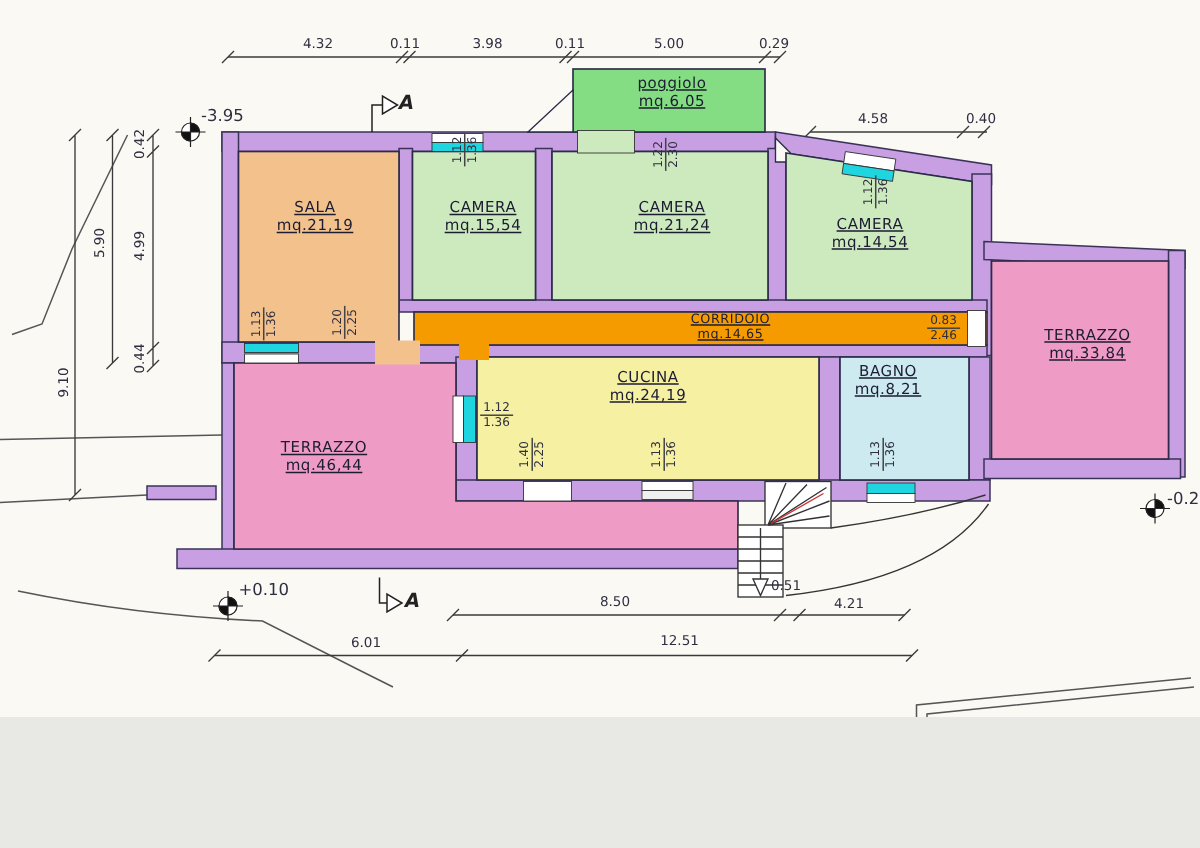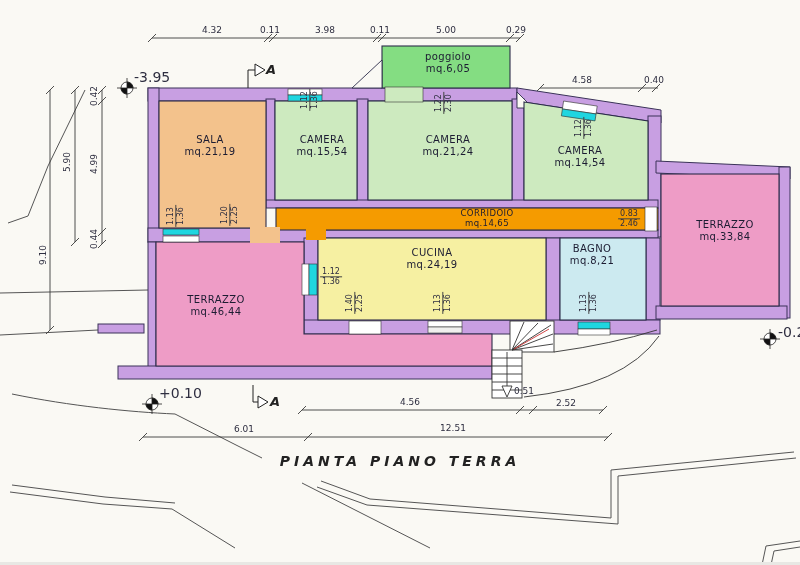--- a/index.html
+++ b/index.html
@@ -1,25 +1,25 @@
 <!DOCTYPE html>
 <html><head>
 <meta charset="utf-8">
 <style>
   html,body{margin:0;padding:0;background:#e8e8e4;}
-  #stage{position:relative;width:800px;height:562px;background:#faf9f4;overflow:hidden;
+  #stage{position:relative;width:800px;height:478px;background:#faf9f4;overflow:hidden;
          font-family:"DejaVu Sans",sans-serif;color:#2a2a3a;}
   #plan-svg{position:absolute;left:0;top:0;}
   .lbl{position:absolute;transform:translate(-50%,-50%);font-size:9px;color:#2e2e40;
        white-space:nowrap;line-height:1.1;text-align:center;}
   .rot{transform:translate(-50%,-50%) rotate(-90deg);}
-  .room-label{font-size:10px;letter-spacing:.4px;color:#1c1c32;}
+  .room-label{font-size:10px;letter-spacing:.4px;color:#1c1c32;text-decoration:underline;}
   .room-label .rname{margin-bottom:1px;}
   .small{font-size:8.5px;}
-  .level{font-size:14px;transform:translate(0,-50%);}
+  .level{font-size:11px;transform:translate(0,-50%);}
   .section-a{font-size:13px;font-style:italic;font-weight:bold;color:#222;}
   .frac{position:absolute;display:flex;flex-direction:column;align-items:center;
         font-size:8px;color:#2e2e40;line-height:1.15;transform:translate(-50%,-50%);}
   .frac.rot{transform:translate(-50%,-50%) rotate(-90deg);}
   .frac .t{border-bottom:1px solid #444;padding:0 2px;}
   .frac .b{padding:0 2px;}
   .title{font-size:14px;font-style:italic;font-weight:bold;letter-spacing:4px;color:#222;
          font-family:"DejaVu Sans",sans-serif;}
 </style>
 </head>
@@ -252,21 +252,20 @@
   </div>
   <div class="frac rot" style="left:443px;top:303px">
     <span class="t">1.13</span>
     <span class="b">1.36</span>
   </div>
   <div class="frac rot" style="left:589px;top:303px">
     <span class="t">1.13</span>
     <span class="b">1.36</span>
   </div>
 
-  <div class="lbl" style="left:410px;top:403px">4.56</div>
+  <div class="lbl" style="left:410px;top:403px">8.50</div>
   <div class="lbl" style="left:524px;top:392px">0.51</div>
-  <div class="lbl" style="left:566px;top:404px">2.52</div>
+  <div class="lbl" style="left:566px;top:404px">4.21</div>
   <div class="lbl" style="left:244px;top:430px">6.01</div>
   <div class="lbl" style="left:453px;top:429px">12.51</div>
 
-  <div class="lbl title" style="left:400px;top:462px">PIANTA PIANO TERRA</div>
 
 </div>
 
 </body></html>

